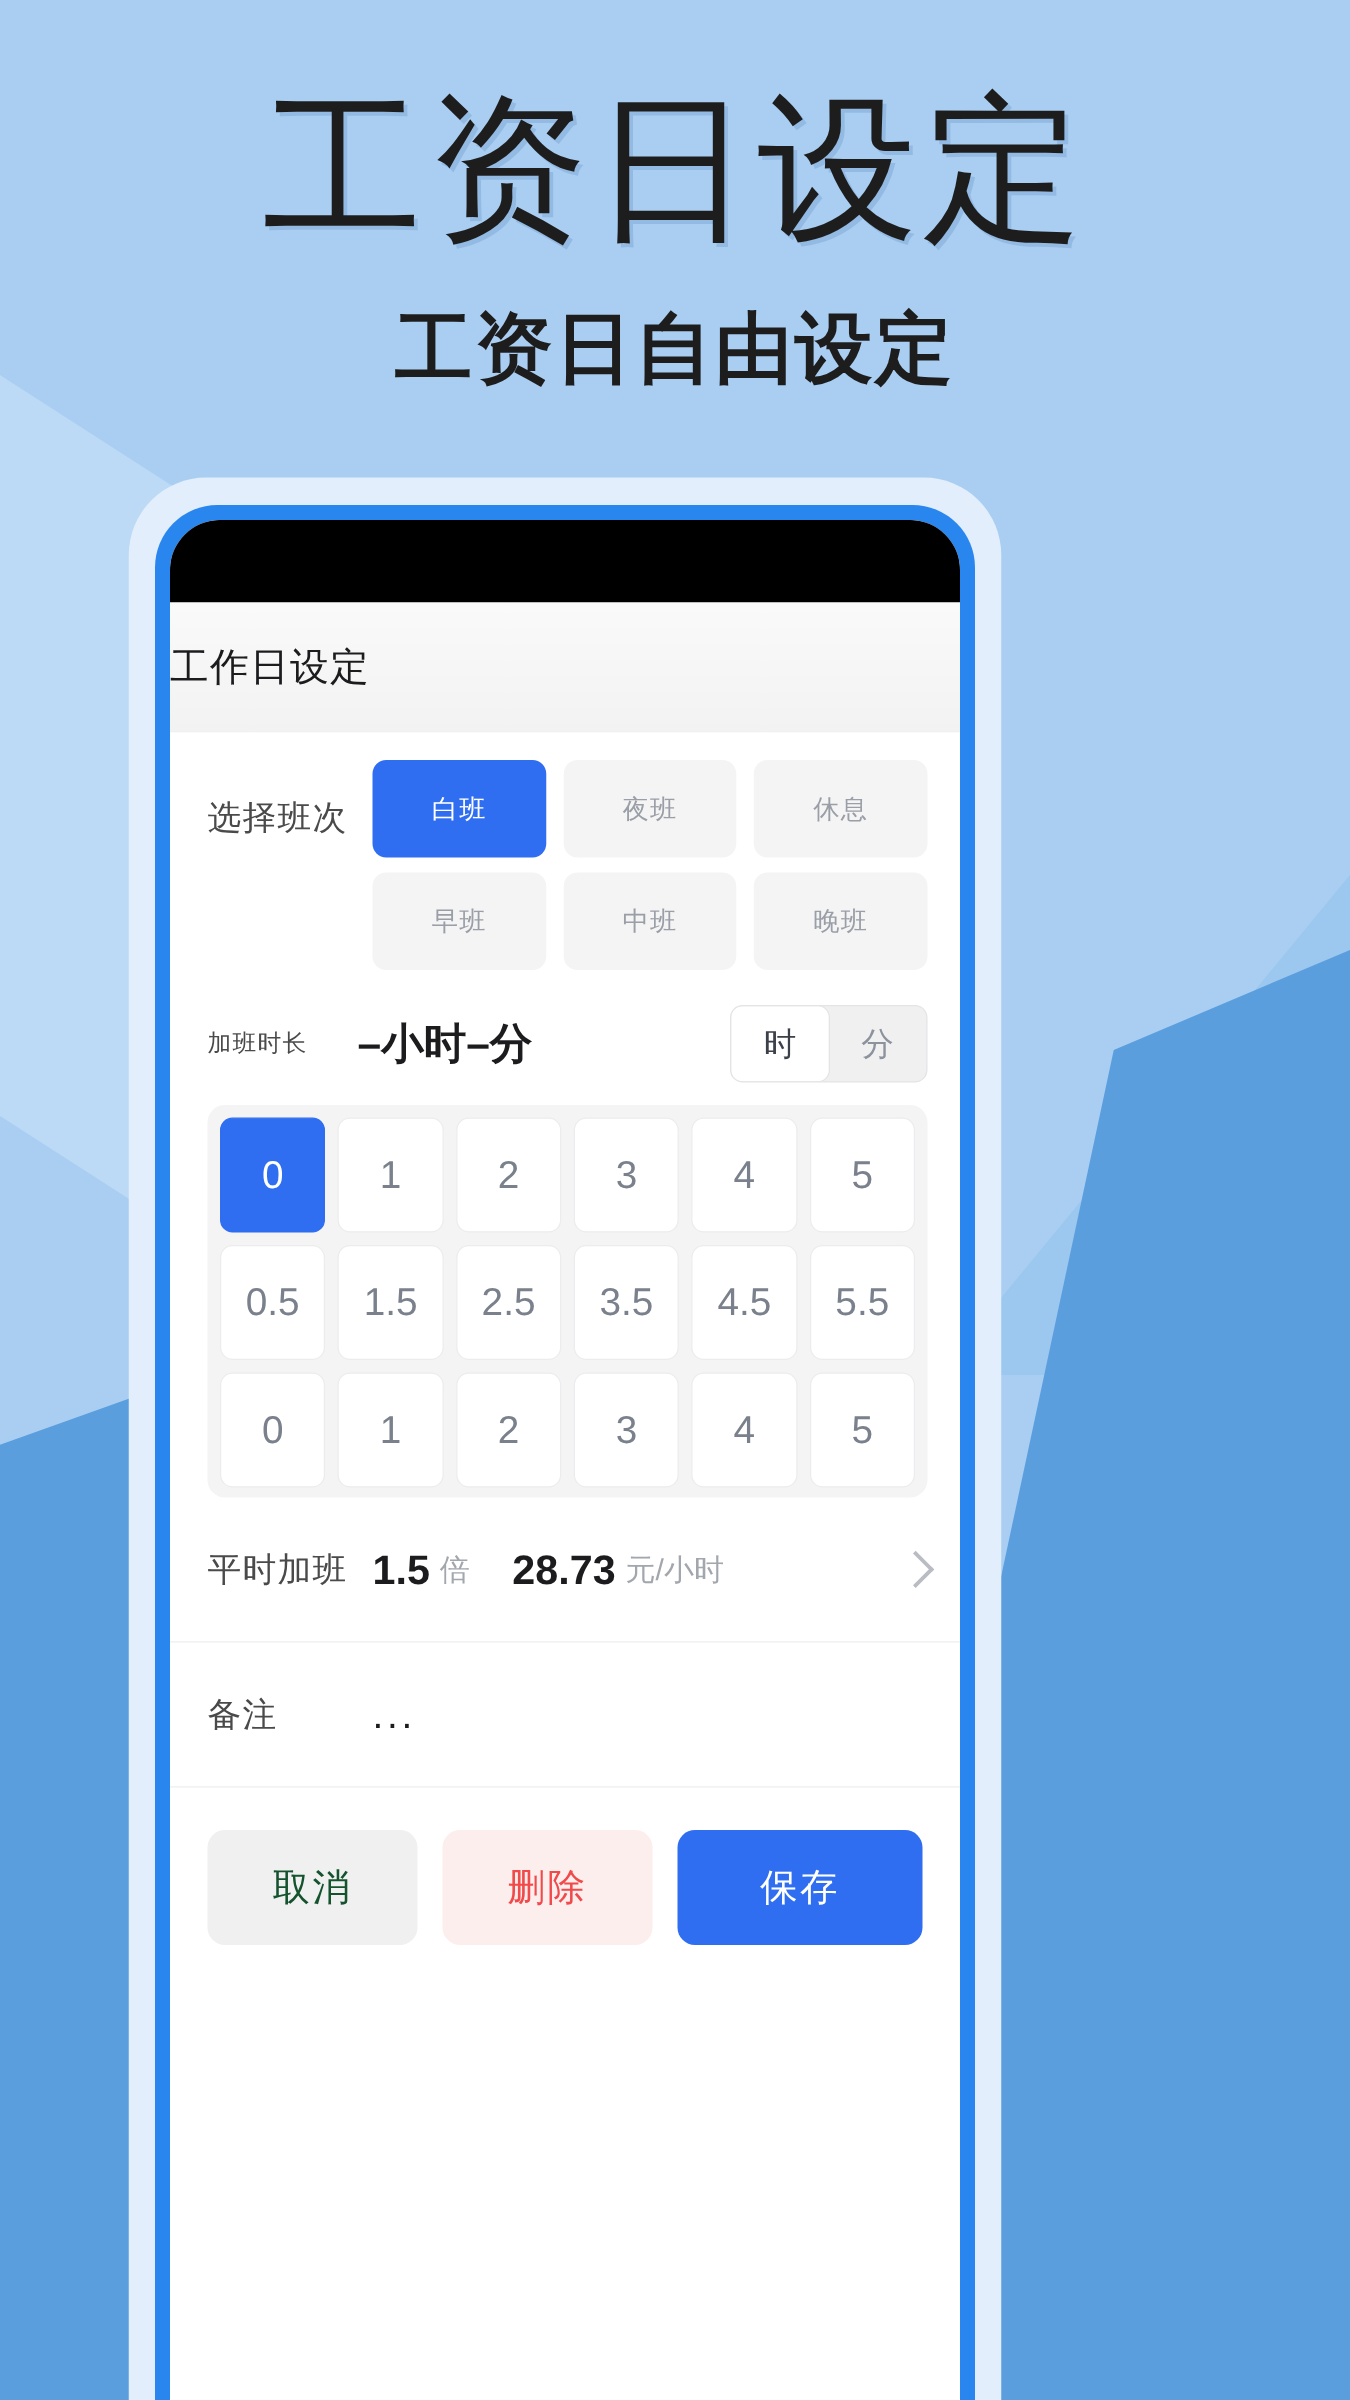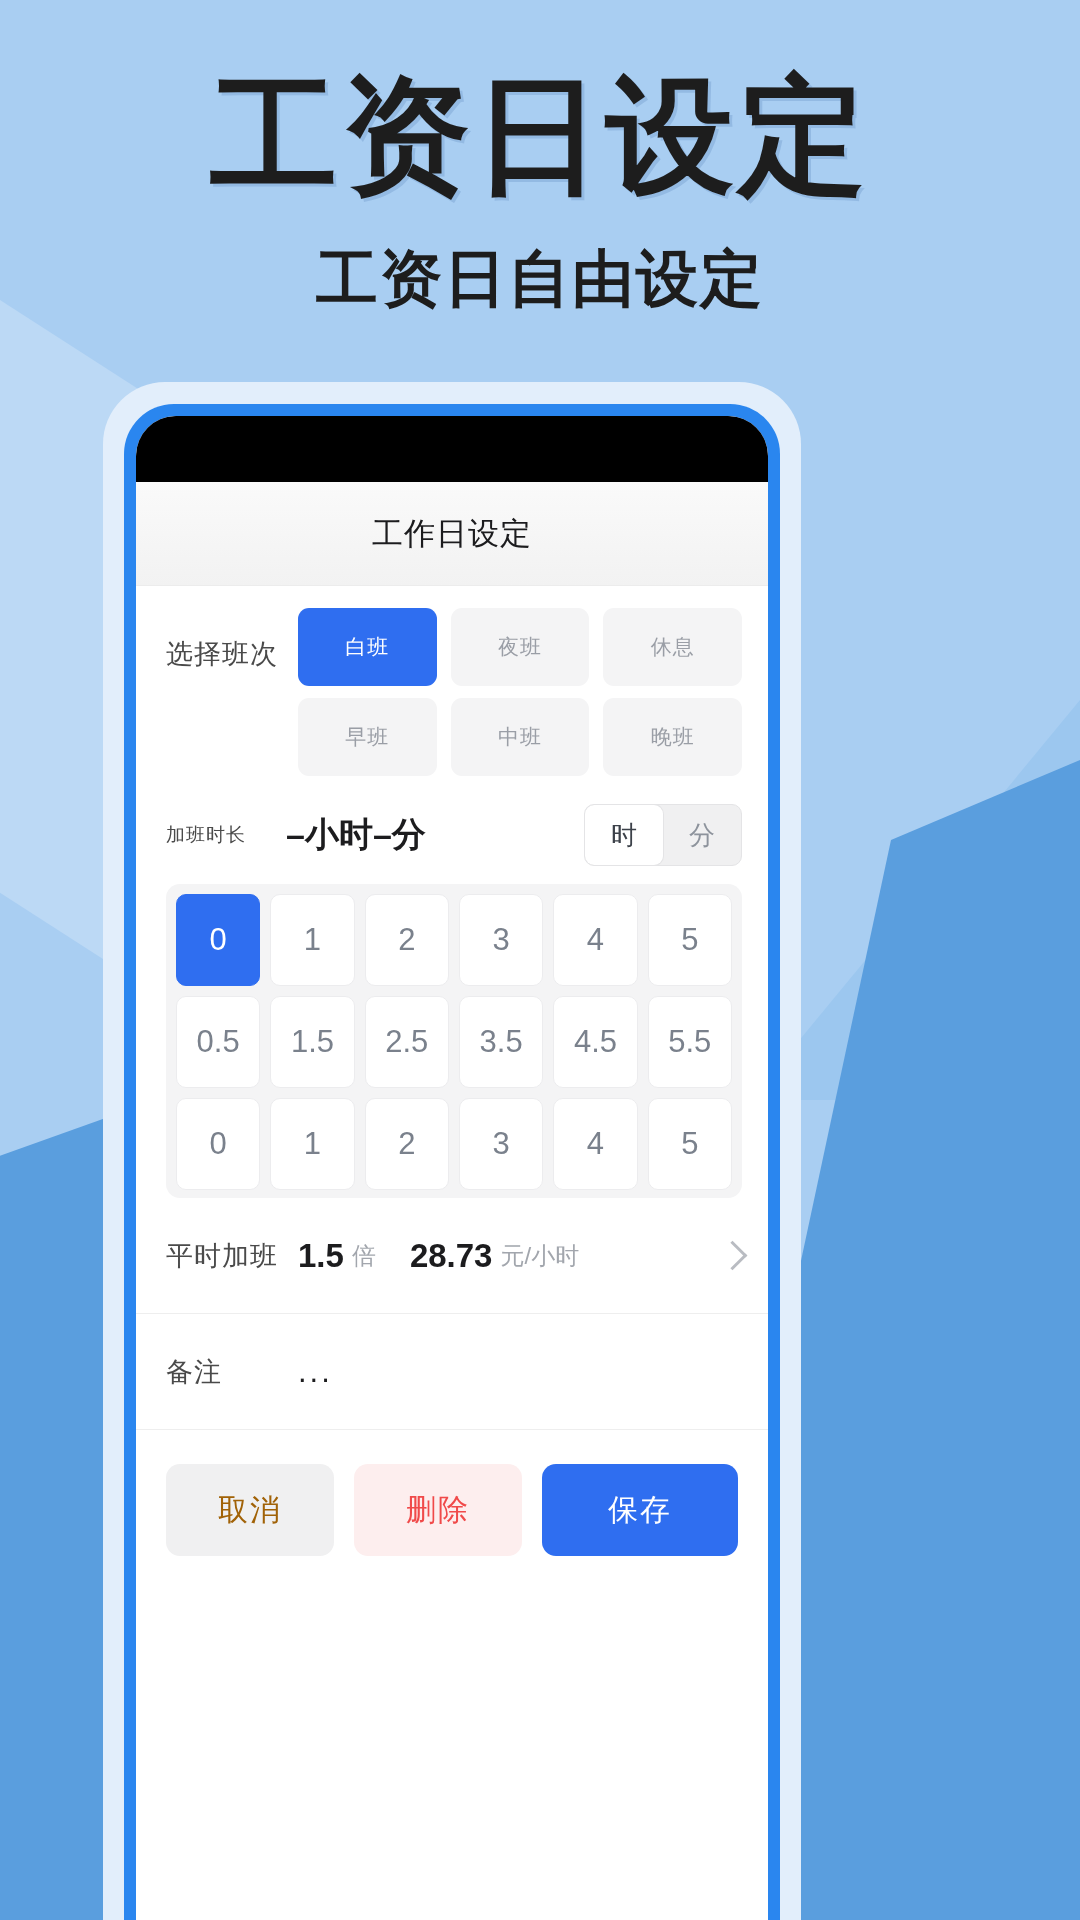--- a/index.html
+++ b/index.html
@@ -41,21 +41,21 @@
     clip-path: polygon(100% 0, 100% 100%, 0 100%);
   }
 
   
   .headline-wrap {
     position: absolute; top: 60px; left: 0; width: 1080px;
     text-align: center;
   }
   .headline {
     font-size: 128px;
-    font-weight: 700;
+    font-weight: 400;
     color: #1d1d1d;
     letter-spacing: 4px;
     line-height: 1.18;
     text-shadow: 3px 3px 0 rgba(130,170,215,0.55);
     font-family: "DejaVu Sans", sans-serif;
   }
   .subheadline {
     margin-top: 26px;
     font-size: 62px;
     font-weight: 800;
@@ -90,21 +90,21 @@
   .notch-bar {
     height: 66px;
     background: #000000;
     border-radius: 38px 38px 0 0;
   }
 
   
   .nav-header {
     height: 104px;
     background: linear-gradient(180deg, #fafafa 0%, #f2f2f2 100%);
-    display: flex; align-items: center; justify-content: center;
+    display: flex; align-items: center; 
     border-bottom: 1px solid #ececec;
   }
   .nav-title {
     font-size: 31px; color: #1c1c1e; letter-spacing: 1px;
   }
 
   
   .content { padding: 0 0 0 0; background: #fff; }
 
   .shift-section {
@@ -236,21 +236,21 @@
   .actions {
     display: flex; gap: 20px;
     padding: 34px 30px 0 30px;
   }
   .btn {
     height: 92px;
     border-radius: 14px;
     display: flex; align-items: center; justify-content: center;
     font-size: 30px; letter-spacing: 2px;
   }
-  .btn-cancel { flex: 0 0 168px; background: #f0f0f1; color: #a16207; }
+  .btn-cancel { flex: 0 0 168px; background: #f0f0f1; color: #14532d; }
   .btn-delete { flex: 0 0 168px; background: #fdeeee; color: #f04a4a; }
   .btn-save   { flex: 1;        background: #2f6ef0; color: #ffffff; }
 </style>
 </head>
 <body>
 
 <div id="app">
 
   <div class="bg-wedge-left-top"></div>
   <div class="bg-wedge-right-soft"></div>

